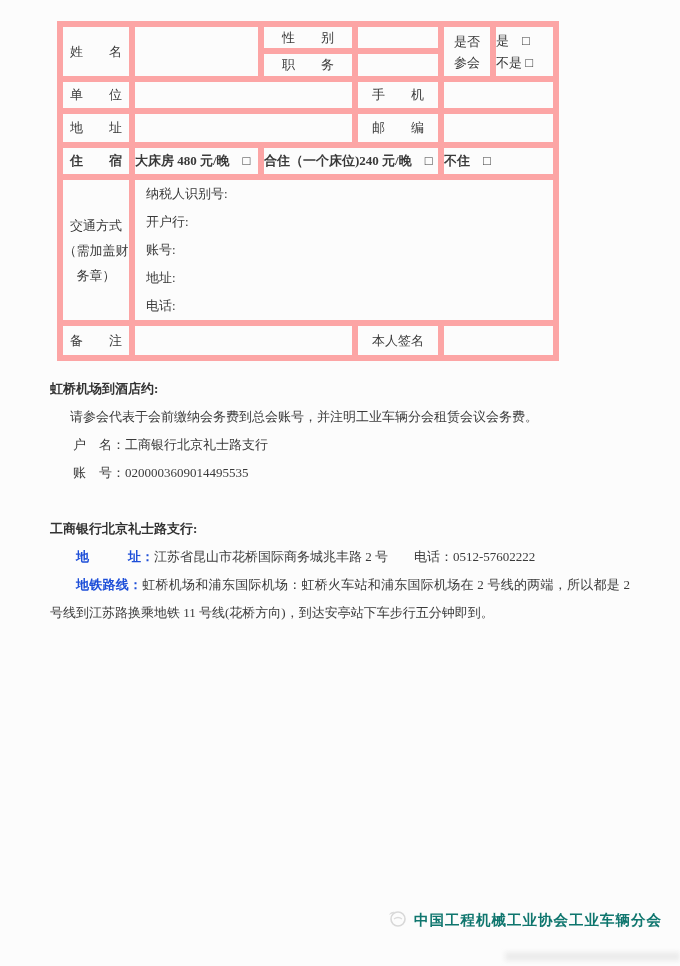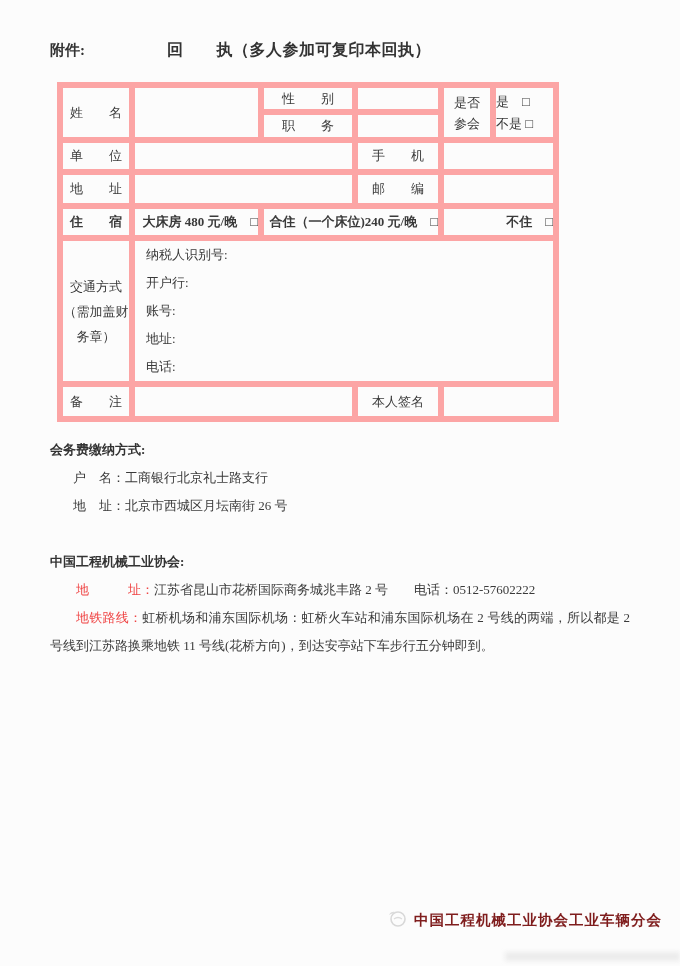--- a/index.html
+++ b/index.html
@@ -40,68 +40,64 @@
   }
   tr.r1a { height: 27px; }
   tr.r1b { height: 28px; }
   tr.r2  { height: 32px; }
   tr.r3  { height: 34px; }
   tr.r4  { height: 32px; font-weight: bold; }
   tr.r5  { height: 142px; }
   tr.r6  { height: 35px; }
   td.lbl { text-align: center; }
   td.two-line { text-align: center; line-height: 21px; }
-  td.optcell { padding-left: 10px; text-align: right; }
+  td.optcell { padding-left: 10px; }
   td.optcol  { padding-left: 12px; line-height: 22px; }
   td.invoice-label { text-align: center; line-height: 25px; }
   td.invoice-content { vertical-align: middle; }
   .invoice-line { line-height: 28px; padding-left: 11px; }
 
   
   .section { margin-left: 50px; width: 580px; font-size: 13px; line-height: 28px; }
   .payment { margin-top: 14px; }
   .sec-heading { font-weight: bold; color: #333; }
   .intro { margin-left: 20px; }
   .detail-line { margin-left: 23px; }
   .hotel { margin-top: 28px; }
   .hotel-item { text-indent: 2em; text-align: justify; }
-  .hotel-item .plabel { font-weight: normal; color: #ef4444; margin-top: 12px; }
+  .hotel-item .plabel { font-weight: bold; color: #1d4ed8; margin-top: 12px; }
 
   
   .footer {
     position: absolute;
     top: 908px;
     right: 18px;
     display: flex;
     align-items: center;
-    color: #7f1d1d;
+    color: #0f766e;
     font-size: 14.5px;
     font-weight: bold;
     letter-spacing: 1px;
   }
   .footer .logo { margin-right: 6px; opacity: .85; }
   .scan-smudge {
     position: absolute;
     right: 0;
     bottom: 5px;
     width: 175px;
     height: 9px;
     background: #ececec;
     filter: blur(2px);
   }
 </style>
 </head>
 <body>
 
 <div class="page">
 
-  <div class="header">
-    <span class="attachment">附件:</span>
-    <span class="doc-title">回　　执（多人参加可复印本回执）</span>
-  </div>
 
   <table class="form">
     <colgroup>
       <col style="width:72px">
         <col style="width:129px">
         <col style="width:94px">
       <col style="width:86px">
         <col style="width:52px">
         <col style="width:63px">
     </colgroup>
@@ -159,27 +155,28 @@
     <tr class="r6">
       <td class="lbl">备　　注</td>
       <td colspan="2"></td>
       <td class="lbl">本人签名</td>
       <td colspan="2"></td>
     </tr>
   </tbody>
     </table>
 
   <div class="section payment">
-    <div class="sec-heading">会务费缴纳方式:</div>
+    <div class="sec-heading">虹桥机场到酒店约:</div>
+    <div class="intro">请参会代表于会前缴纳会务费到总会账号，并注明工业车辆分会租赁会议会务费。</div>
     <div class="detail-line">户　名：工商银行北京礼士路支行</div>
-    <div class="detail-line">地　址：北京市西城区月坛南街 26 号</div>
+    <div class="detail-line">账　号：0200003609014495535</div>
   </div>
 
   <div class="section hotel">
-    <div class="sec-heading">中国工程机械工业协会:</div>
+    <div class="sec-heading">工商银行北京礼士路支行:</div>
     <div class="hotel-item"><span class="plabel">地　　　址：</span><span>江苏省昆山市花桥国际商务城兆丰路 2 号　　电话：0512-57602222</span></div>
     <div class="hotel-item"><span class="plabel">地铁路线：</span><span>虹桥机场和浦东国际机场：虹桥火车站和浦东国际机场在 2 号线的两端，所以都是 2 号线到江苏路换乘地铁 11 号线(花桥方向)，到达安亭站下车步行五分钟即到。</span></div>
   </div>
 
   <div class="footer">
     <span class="logo">
       <svg width="22" height="20" viewBox="0 0 22 20" fill="none">
         <circle cx="12" cy="11" r="7" stroke="#d2d2d2" stroke-width="1.6"></circle>
         <path d="M3 7 Q5 3 9 4 Q7 6 5 6 Z" fill="#d6d6d6"></path>
         <path d="M8 11 Q12 8 16 11" stroke="#d6d6d6" stroke-width="1.4" fill="none"></path>

